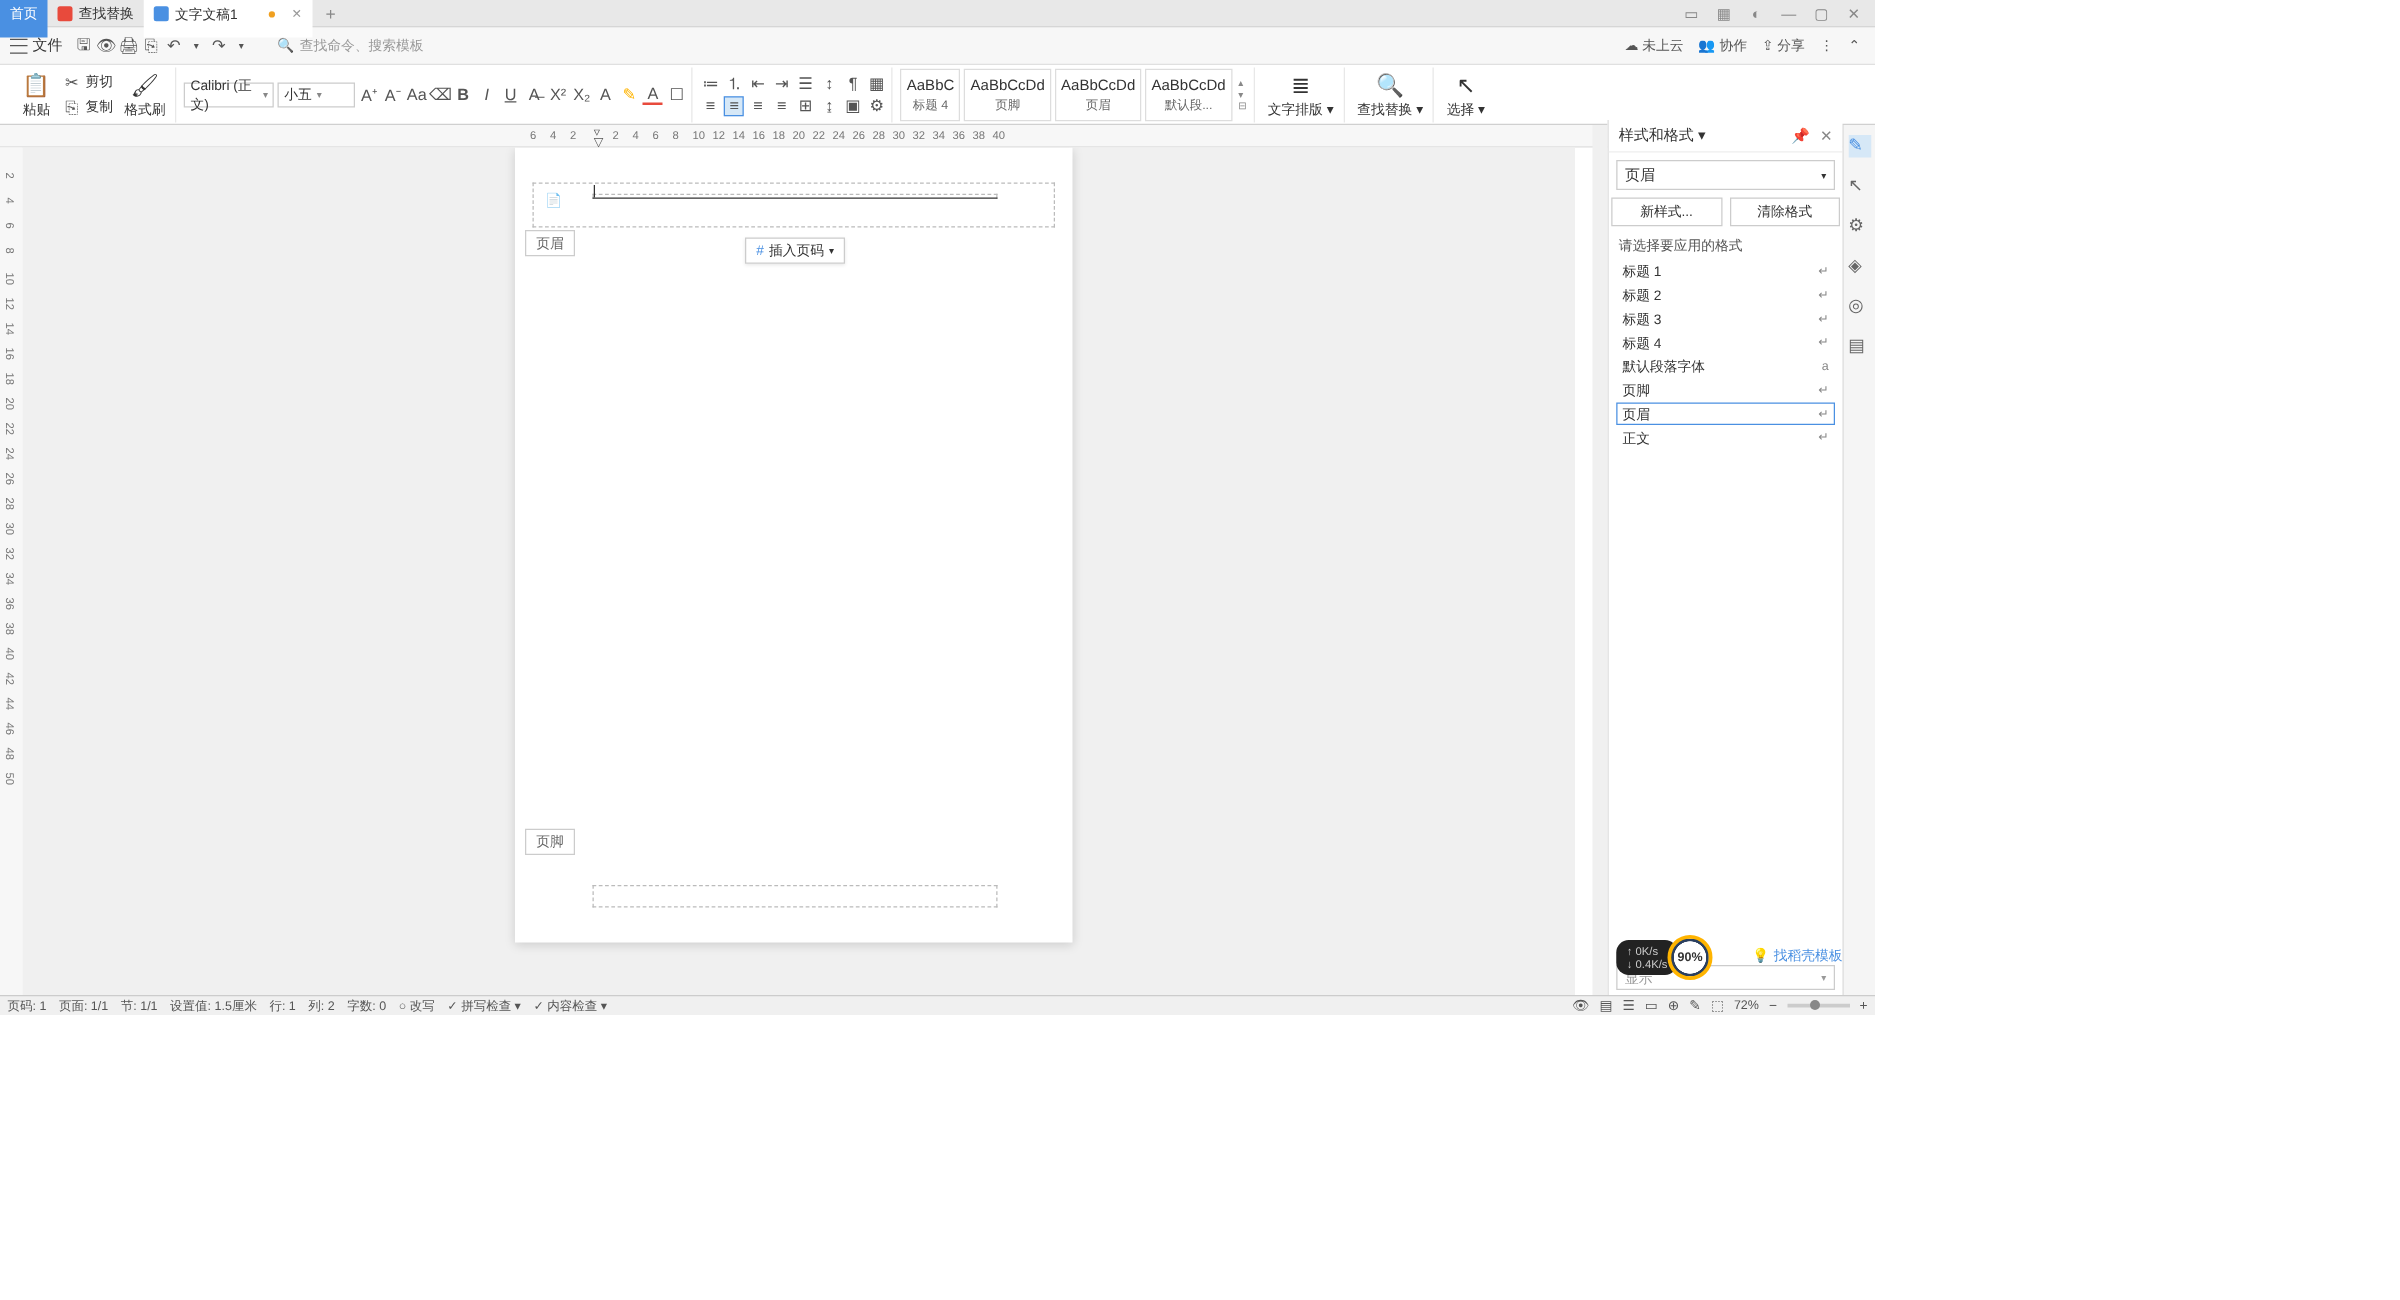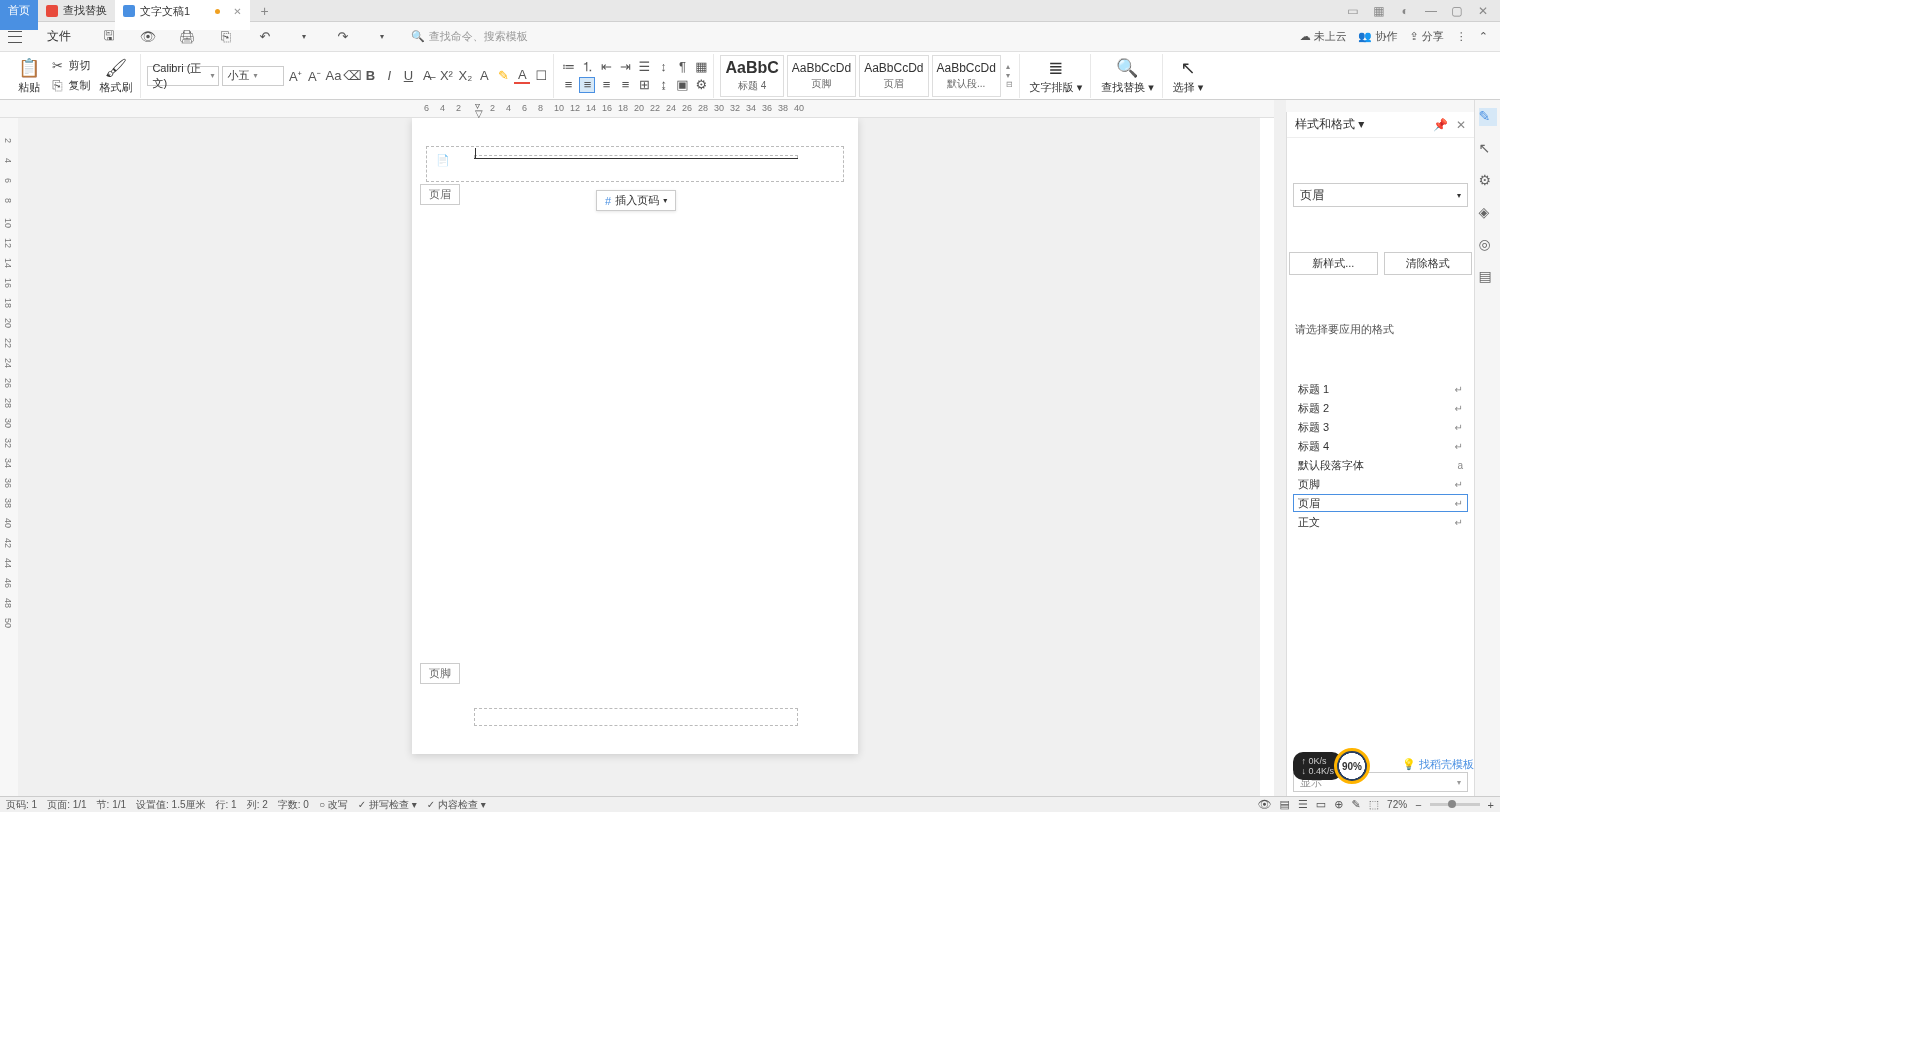--- a/index.html
+++ b/index.html
@@ -12,21 +12,21 @@
 .tab .close-x { margin-left: 8px; color: #999; font-size: 10px; }
 .tab .dot { width: 5px; height: 5px; border-radius: 50%; background: #f0a020; margin-left: 20px; }
 .tab-icon { width: 12px; height: 12px; display: inline-block; }
 .tab-add { width: 30px; text-align: center; color: #888; font-size: 14px; }
 .title-spacer { flex: 1; }
 .win-controls { display: flex; gap: 12px; padding: 0 10px; align-items: center; }
 .win-btn { width: 14px; height: 14px; cursor: pointer; color: #888; font-size: 12px; display: flex; align-items: center; justify-content: center; }
 
 
 .menubar { height: 30px; background: #f7f7f7; display: flex; align-items: center; border-bottom: 1px solid #e0e0e0; padding: 0 4px; }
-.mb-left { display: flex; align-items: center; gap: 21px; }
+.mb-left { display: flex; align-items: center; gap: 0; }
 .hamburger { width: 14px; height: 12px; display: flex; flex-direction: column; justify-content: space-between; margin: 0 4px; }
 .hamburger div { height: 1px; background: #555; }
 .file-label { font-size: 12px; margin-right: 8px; }
 .qat-icon { width: 18px; height: 18px; display: flex; align-items: center; justify-content: center; color: #555; font-size: 13px; cursor: pointer; }
 .menu-tabs { display: flex; margin-left: 18px; gap: 2px; }
 .menu-tab { padding: 4px 10px; font-size: 12px; cursor: pointer; border-radius: 12px; }
 .menu-tab.active { background: #4a90e2; color: #fff; }
 .menu-tab.highlight { color: #4a90e2; }
 .search-box { margin-left: 20px; display: flex; align-items: center; gap: 4px; font-size: 11px; color: #999; }
 .mb-spacer { flex: 1; }
@@ -41,21 +41,21 @@
 .rb-big-icon { font-size: 18px; }
 .rb-row { display: flex; align-items: center; gap: 3px; }
 .rb-small-btn { display: flex; align-items: center; gap: 3px; font-size: 11px; cursor: pointer; padding: 1px 2px; }
 .rb-icon { width: 16px; height: 16px; display: flex; align-items: center; justify-content: center; font-size: 13px; color: #555; }
 .font-select { border: 1px solid #ccc; height: 20px; padding: 0 4px; font-size: 11px; display: flex; align-items: center; background: #fff; }
 .font-name { width: 72px; }
 .font-size { width: 62px; }
 .dropdown-arrow { font-size: 8px; color: #888; margin-left: 4px; }
 .style-preview { border: 1px solid #ddd; padding: 2px 4px; text-align: center; height: 42px; display: flex; flex-direction: column; justify-content: center; cursor: pointer; }
 .style-preview .sp-sample { font-size: 12px; }
-.style-preview .sp-big { font-size: 16px; font-weight: bold; }
+.style-preview .sp-big { font-size: 12px; font-weight: normal; }
 .style-preview .sp-name { font-size: 10px; color: #666; margin-top: 2px; }
 .active-fmt { background: #d6e8f7; border: 1px solid #4a90e2; }
 
 
 .ruler-h { height: 18px; background: #f7f7f7; border-bottom: 1px solid #e0e0e0; position: relative; font-size: 9px; color: #777; }
 .ruler-h .mark { position: absolute; top: 3px; }
 .ruler-tab-marker { position: absolute; top: 8px; font-size: 10px; color: #555; }
 
 
 .doc-area { position: absolute; top: 118px; left: 18px; right: 240px; bottom: 16px; background: #f0f0f0; overflow: hidden; }
@@ -66,21 +66,21 @@
 .header-line { position: absolute; top: 40px; left: 62px; right: 60px; height: 0; border-bottom: 1.5px solid #333; }
 .header-line2 { position: absolute; top: 37px; left: 62px; right: 60px; height: 4px; border: 1px dashed #bbb; border-bottom: none; }
 .header-cursor { position: absolute; top: 30px; left: 63px; width: 0; height: 10px; border-left: 1px solid #333; }
 .page-icon-hdr { position: absolute; top: 36px; left: 24px; color: #4a90e2; font-size: 11px; }
 .header-tag { position: absolute; top: 66px; left: 8px; background: #fff; border: 1px solid #ccc; padding: 2px 8px; font-size: 11px; color: #666; }
 .footer-tag { position: absolute; bottom: 70px; left: 8px; background: #fff; border: 1px solid #ccc; padding: 2px 8px; font-size: 11px; color: #666; }
 .footer-zone { position: absolute; bottom: 28px; left: 62px; right: 60px; height: 18px; border: 1px dashed #bbb; }
 .insert-page-btn { position: absolute; top: 72px; left: 184px; border: 1px solid #ccc; background: #fff; padding: 2px 8px; font-size: 11px; display: flex; align-items: center; gap: 4px; box-shadow: 0 1px 3px rgba(0,0,0,0.1); }
 
 
-.right-panel { position: absolute; top: 112px; right: 26px; width: 188px; bottom: 16px; background: #fff; border-left: 1px solid #ddd; display: flex; flex-direction: column; gap: 39px; }
+.right-panel { position: absolute; top: 96px; right: 26px; width: 188px; bottom: 16px; background: #fff; border-left: 1px solid #ddd; display: flex; flex-direction: column; }
 .rp-title { height: 26px; display: flex; align-items: center; justify-content: space-between; padding: 0 8px; font-size: 12px; border-bottom: 1px solid #eee; }
 .rp-title .rp-icons { display: flex; gap: 8px; color: #888; }
 .rp-currstyle { margin: 6px; border: 1px solid #ccc; height: 24px; display: flex; align-items: center; padding: 0 6px; font-size: 12px; }
 .rp-btns { display: flex; gap: 6px; padding: 0 2px; }
 .rp-btn { flex: 1; border: 1px solid #ccc; background: #fff; padding: 3px 4px; font-size: 11px; text-align: center; cursor: pointer; }
 .rp-section-label { padding: 8px 8px 4px; font-size: 11px; color: #555; }
 .rp-style-list { flex: 1; overflow: auto; padding: 0 6px; }
 .rp-style { height: 18px; display: flex; align-items: center; justify-content: space-between; font-size: 11px; padding: 0 4px; margin-bottom: 1px; cursor: pointer; border: 1px solid transparent; }
 .rp-style.selected { border: 1px solid #4a90e2; }
 .rp-style .sret { font-size: 10px; color: #888; }

